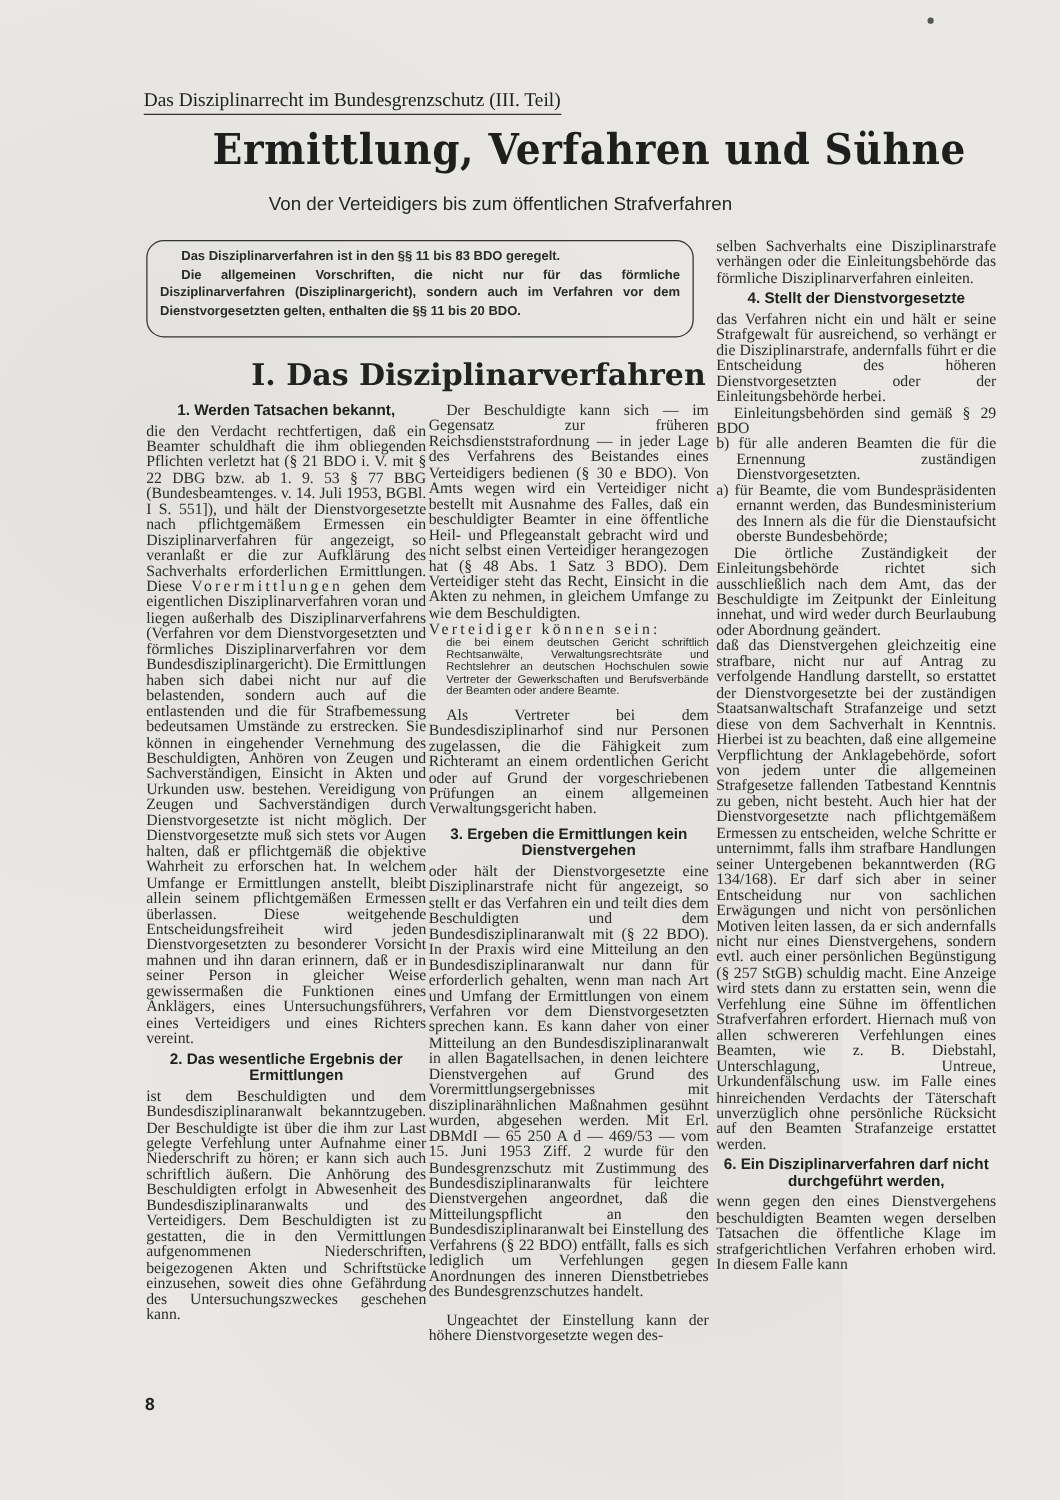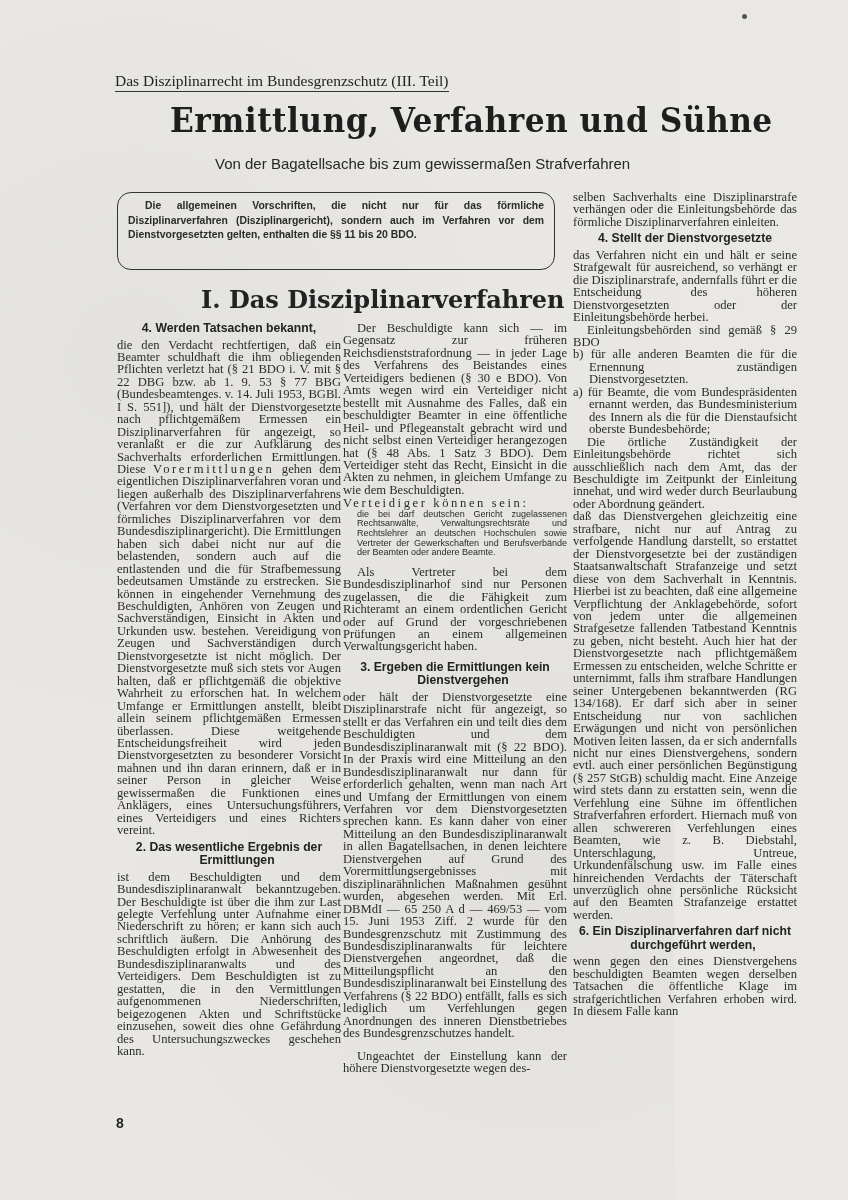--- a/index.html
+++ b/index.html
@@ -72,39 +72,40 @@
   }
 </style>
 </head>
 <body>
 
 <div class="page">
   <div class="dot"></div>
 
   <div class="series-title">Das Disziplinarrecht im Bundesgrenzschutz (III. Teil)</div>
   <div class="main-title">Ermittlung, Verfahren und Sühne</div>
-  <div class="subtitle">Von der Bagatellsache bis zum gewissermaßen Strafverfahren</div>
+  <div class="subtitle">Von der Verteidigers bis zum öffentlichen Strafverfahren</div>
 
   <div class="box">
+    <p>Das Disziplinarverfahren ist in den §§ 11 bis 83 BDO geregelt.</p>
     <p>Die allgemeinen Vorschriften, die nicht nur für das förmliche Disziplinarverfahren (Disziplinargericht), sondern auch im Verfahren vor dem Dienstvorgesetzten gelten, enthalten die §§ 11 bis 20 BDO.</p>
   </div>
 
   <div class="section-heading">I. Das Disziplinarverfahren</div>
 
   <div class="col col1">
-    <h3>4. Werden Tatsachen bekannt,</h3>
+    <h3>1. Werden Tatsachen bekannt,</h3>
     <p><span>die den Verdacht rechtfertigen, daß ein Beamter schuldhaft die ihm obliegenden Pflichten verletzt hat (§ 21 BDO i. V. mit § 22 DBG bzw. ab 1. 9. 53 § 77 BBG (Bundesbeamtenges. v. 14. Juli 1953, BGBl. I S. 551]), und hält der Dienstvorgesetzte nach pflichtgemäßem Ermessen ein Disziplinarverfahren für angezeigt, so veranlaßt er die zur Aufklärung des Sachverhalts erforderlichen Ermittlungen. Diese </span><span class="spaced">Vorermittlungen</span><span> gehen dem eigentlichen Disziplinarverfahren voran und liegen außerhalb des Disziplinarverfahrens (Verfahren vor dem Dienstvorgesetzten und förmliches Disziplinarverfahren vor dem Bundesdisziplinargericht). Die Ermittlungen haben sich dabei nicht nur auf die belastenden, sondern auch auf die entlastenden und die für Strafbemessung bedeutsamen Umstände zu erstrecken. Sie können in eingehender Vernehmung des Beschuldigten, Anhören von Zeugen und Sachverständigen, Einsicht in Akten und Urkunden usw. bestehen. Vereidigung von Zeugen und Sachverständigen durch Dienstvorgesetzte ist nicht möglich. Der Dienstvorgesetzte muß sich stets vor Augen halten, daß er pflichtgemäß die objektive Wahrheit zu erforschen hat. In welchem Umfange er Ermittlungen anstellt, bleibt allein seinem pflichtgemäßen Ermessen überlassen. Diese weitgehende Entscheidungsfreiheit wird jeden Dienstvorgesetzten zu besonderer Vorsicht mahnen und ihn daran erinnern, daß er in seiner Person in gleicher Weise gewissermaßen die Funktionen eines Anklägers, eines Untersuchungsführers, eines Verteidigers und eines Richters vereint.</span></p>
     <h3>2. Das wesentliche Ergebnis der Ermittlungen</h3>
     <p>ist dem Beschuldigten und dem Bundesdisziplinaranwalt bekanntzugeben. Der Beschuldigte ist über die ihm zur Last gelegte Verfehlung unter Aufnahme einer Niederschrift zu hören; er kann sich auch schriftlich äußern. Die Anhörung des Beschuldigten erfolgt in Abwesenheit des Bundesdisziplinaranwalts und des Verteidigers. Dem Beschuldigten ist zu gestatten, die in den Vermittlungen aufgenommenen Niederschriften, beigezogenen Akten und Schriftstücke einzusehen, soweit dies ohne Gefährdung des Untersuchungszweckes geschehen kann.</p>
   </div>
 
   <div class="col col2">
     <p class="ind">Der Beschuldigte kann sich — im Gegensatz zur früheren Reichsdienststrafordnung — in jeder Lage des Verfahrens des Beistandes eines Verteidigers bedienen (§ 30 e BDO). Von Amts wegen wird ein Verteidiger nicht bestellt mit Ausnahme des Falles, daß ein beschuldigter Beamter in eine öffentliche Heil- und Pflegeanstalt gebracht wird und nicht selbst einen Verteidiger herangezogen hat (§ 48 Abs. 1 Satz 3 BDO). Dem Verteidiger steht das Recht, Einsicht in die Akten zu nehmen, in gleichem Umfange zu wie dem Beschuldigten.</p>
     <p class="spaced" style="margin-top:1px">Verteidiger können sein:</p>
-    <p class="small">die bei darf deutschen Gericht zugelassenen Rechtsanwälte, Verwaltungsrechtsräte und Rechtslehrer an deutschen Hochschulen sowie Vertreter der Gewerkschaften und Berufsverbände der Beamten oder andere Beamte.</p>
+    <p class="small">die bei einem deutschen Gericht schriftlich Rechtsanwälte, Verwaltungsrechtsräte und Rechtslehrer an deutschen Hochschulen sowie Vertreter der Gewerkschaften und Berufsverbände der Beamten oder andere Beamte.</p>
     <p class="ind">Als Vertreter bei dem Bundesdisziplinarhof sind nur Personen zugelassen, die die Fähigkeit zum Richteramt an einem ordentlichen Gericht oder auf Grund der vorgeschriebenen Prüfungen an einem allgemeinen Verwaltungsgericht haben.</p>
     <h3 style="margin-top:8px">3. Ergeben die Ermittlungen kein Dienstvergehen</h3>
     <p>oder hält der Dienstvorgesetzte eine Disziplinarstrafe nicht für angezeigt, so stellt er das Verfahren ein und teilt dies dem Beschuldigten und dem Bundesdisziplinaranwalt mit (§ 22 BDO). In der Praxis wird eine Mitteilung an den Bundesdisziplinaranwalt nur dann für erforderlich gehalten, wenn man nach Art und Umfang der Ermittlungen von einem Verfahren vor dem Dienstvorgesetzten sprechen kann. Es kann daher von einer Mitteilung an den Bundesdisziplinaranwalt in allen Bagatellsachen, in denen leichtere Dienstvergehen auf Grund des Vorermittlungsergebnisses mit disziplinarähnlichen Maßnahmen gesühnt wurden, abgesehen werden. Mit Erl. DBMdI — 65 250 A d — 469/53 — vom 15. Juni 1953 Ziff. 2 wurde für den Bundesgrenzschutz mit Zustimmung des Bundesdisziplinaranwalts für leichtere Dienstvergehen angeordnet, daß die Mitteilungspflicht an den Bundesdisziplinaranwalt bei Einstellung des Verfahrens (§ 22 BDO) entfällt, falls es sich lediglich um Verfehlungen gegen Anordnungen des inneren Dienstbetriebes des Bundesgrenzschutzes handelt.</p>
     <p class="ind" style="margin-top:10px">Ungeachtet der Einstellung kann der höhere Dienstvorgesetzte wegen des-</p>
   </div>
 
   <div class="col col3">
     <p>selben Sachverhalts eine Disziplinarstrafe verhängen oder die Einleitungsbehörde das förmliche Disziplinarverfahren einleiten.</p>
     <h3>4. Stellt der Dienstvorgesetzte</h3>
     <p>das Verfahren nicht ein und hält er seine Strafgewalt für ausreichend, so verhängt er die Disziplinarstrafe, andernfalls führt er die Entscheidung des höheren Dienstvorgesetzten oder der Einleitungsbehörde herbei.</p>

